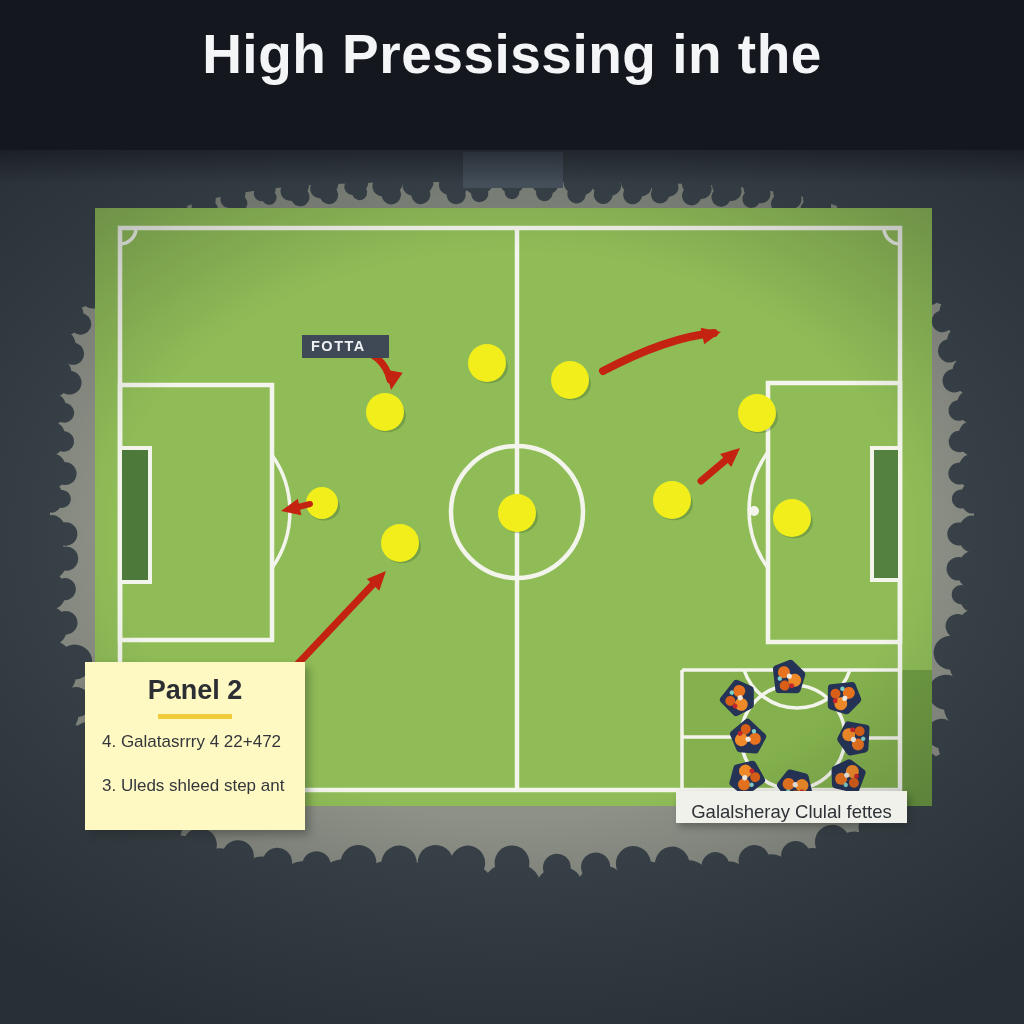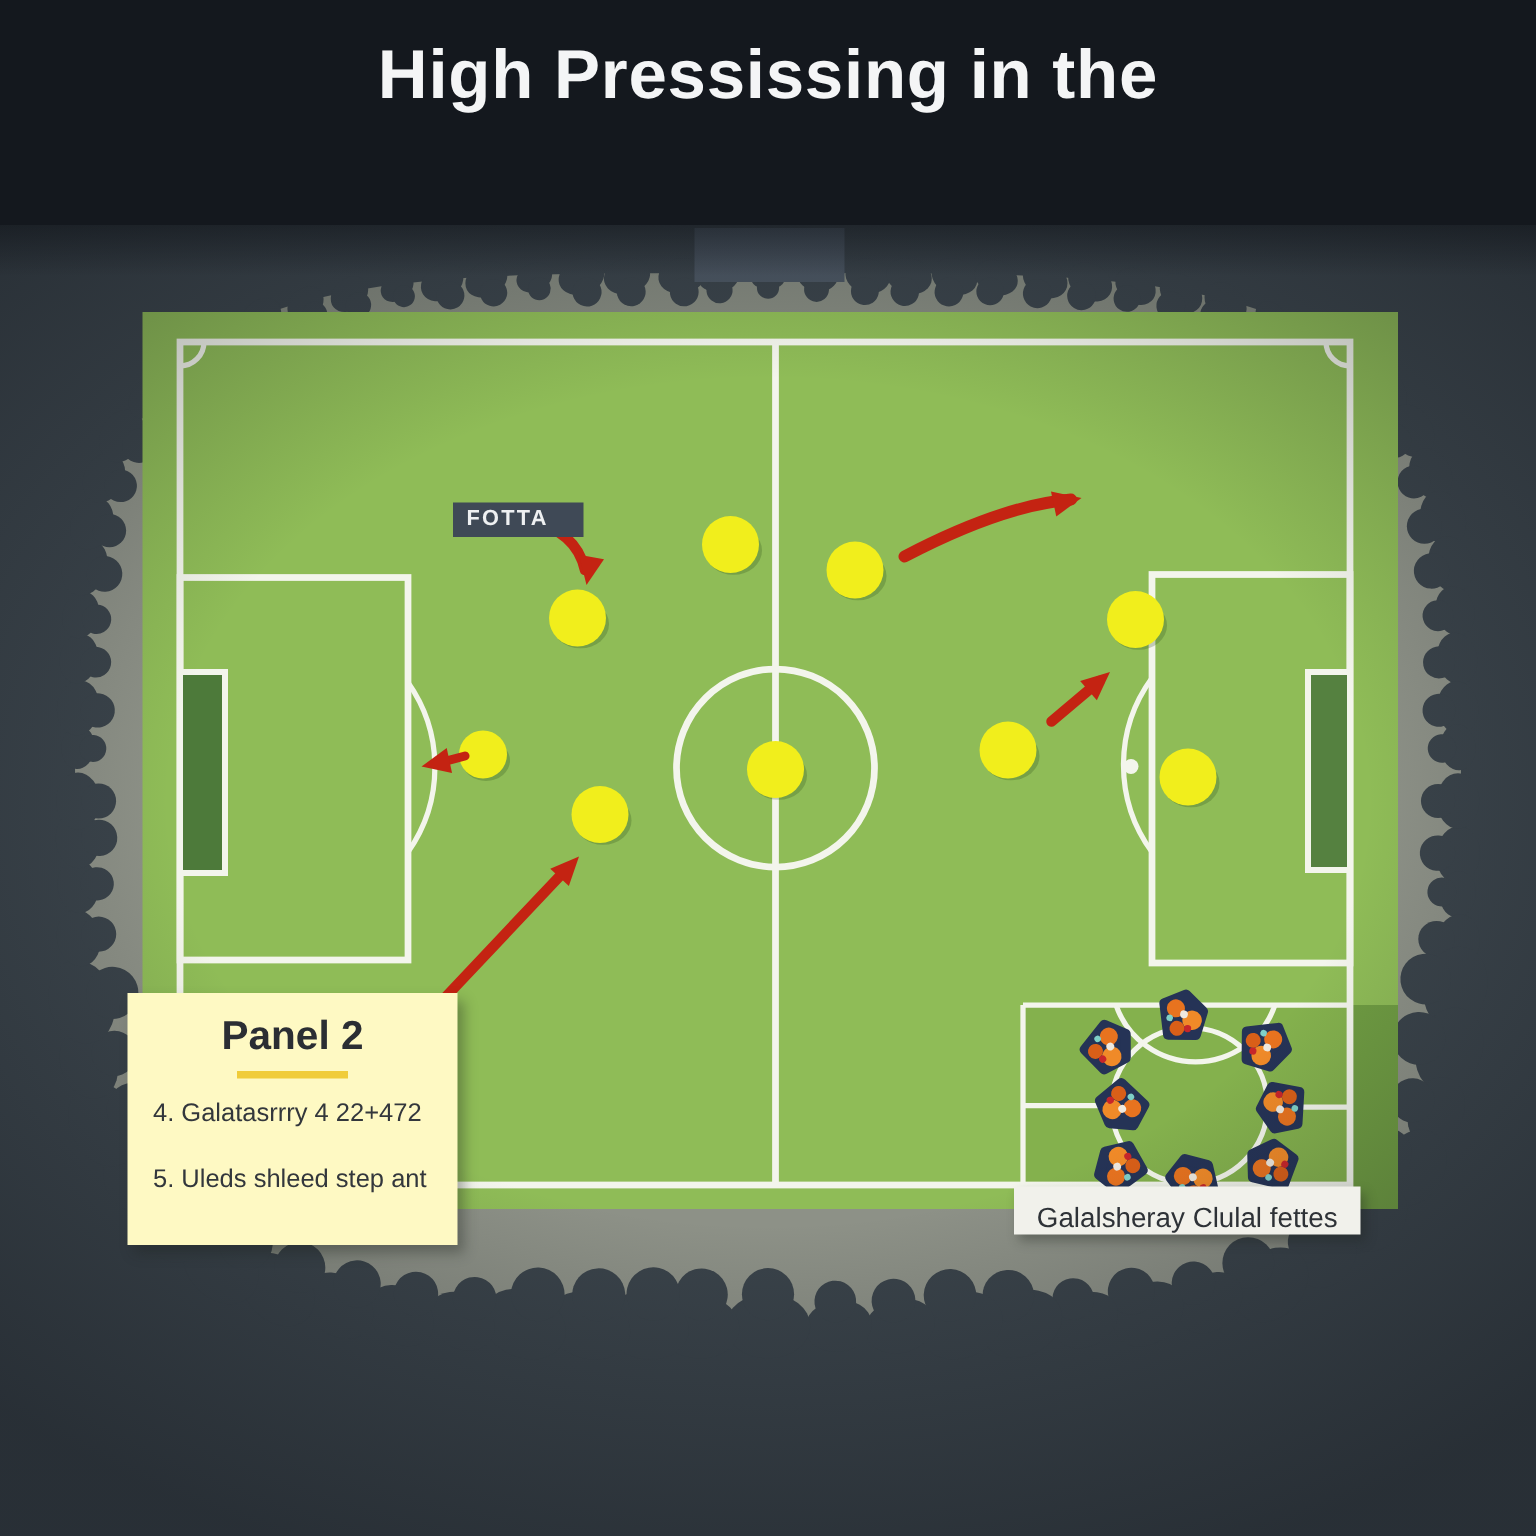--- a/index.html
+++ b/index.html
@@ -1,20 +1,20 @@
 <!DOCTYPE html>
 <html><head>
 <meta charset="utf-8">
 <style>
   html,body{margin:0;padding:0;background:#222;}
   .canvas{position:relative;width:1024px;height:1024px;overflow:hidden;
           font-family:"Liberation Sans",sans-serif;background:#8d9187;}
   .header{position:absolute;left:0;top:0;width:1024px;height:150px;background:#14181e;z-index:5;}
   .title-line{position:absolute;width:1024px;text-align:center;color:#f4f5f6;
-              font-weight:bold;font-size:46px;letter-spacing:0.5px;}
+              font-weight:bold;font-size:55px;letter-spacing:0.5px;}
   #title1{top:22px;} #title2{top:76px;}
   #scene{position:absolute;left:0;top:0;z-index:1;}
   .vignette{position:absolute;left:0;top:150px;width:1024px;height:874px;z-index:2;pointer-events:none;
             background:radial-gradient(ellipse 75% 62% at 50% 44%, rgba(0,0,0,0) 52%, rgba(16,20,26,0.42) 100%);}
   .headershadow{position:absolute;left:0;top:150px;width:1024px;height:34px;z-index:2;pointer-events:none;
             background:linear-gradient(rgba(10,13,18,0.45),rgba(10,13,18,0));}
   .fotta{position:absolute;left:302px;top:335px;z-index:3;background:#3f4956;color:#eef0f2;
          font-size:14.5px;font-weight:bold;letter-spacing:1.5px;padding:3px 23px 4px 9px;}
   .panel{position:absolute;left:85px;top:662px;width:220px;height:168px;z-index:3;
          background:#fef9c3;box-shadow:4px 5px 8px rgba(30,35,30,0.35);}
@@ -521,19 +521,19 @@
     <div id="title1" class="title-line">High Pressissing in the</div>
   </div>
 
   <div class="fotta">FOTTA</div>
 
   <div class="panel">
     <div class="panel-title">Panel 2</div>
     <div class="panel-rule"></div>
     <div class="panel-body">
       <div class="panel-line1">4. Galatasrrry 4 22+472</div>
-      <div class="panel-line2">5. Uleds shleed step ant</div>
+      <div class="panel-line2">3. Uleds shleed step ant</div>
     </div>
   </div>
 
   <div class="caption">Galalsheray Clulal fettes</div>
 
 </div>
 
 </body></html>

